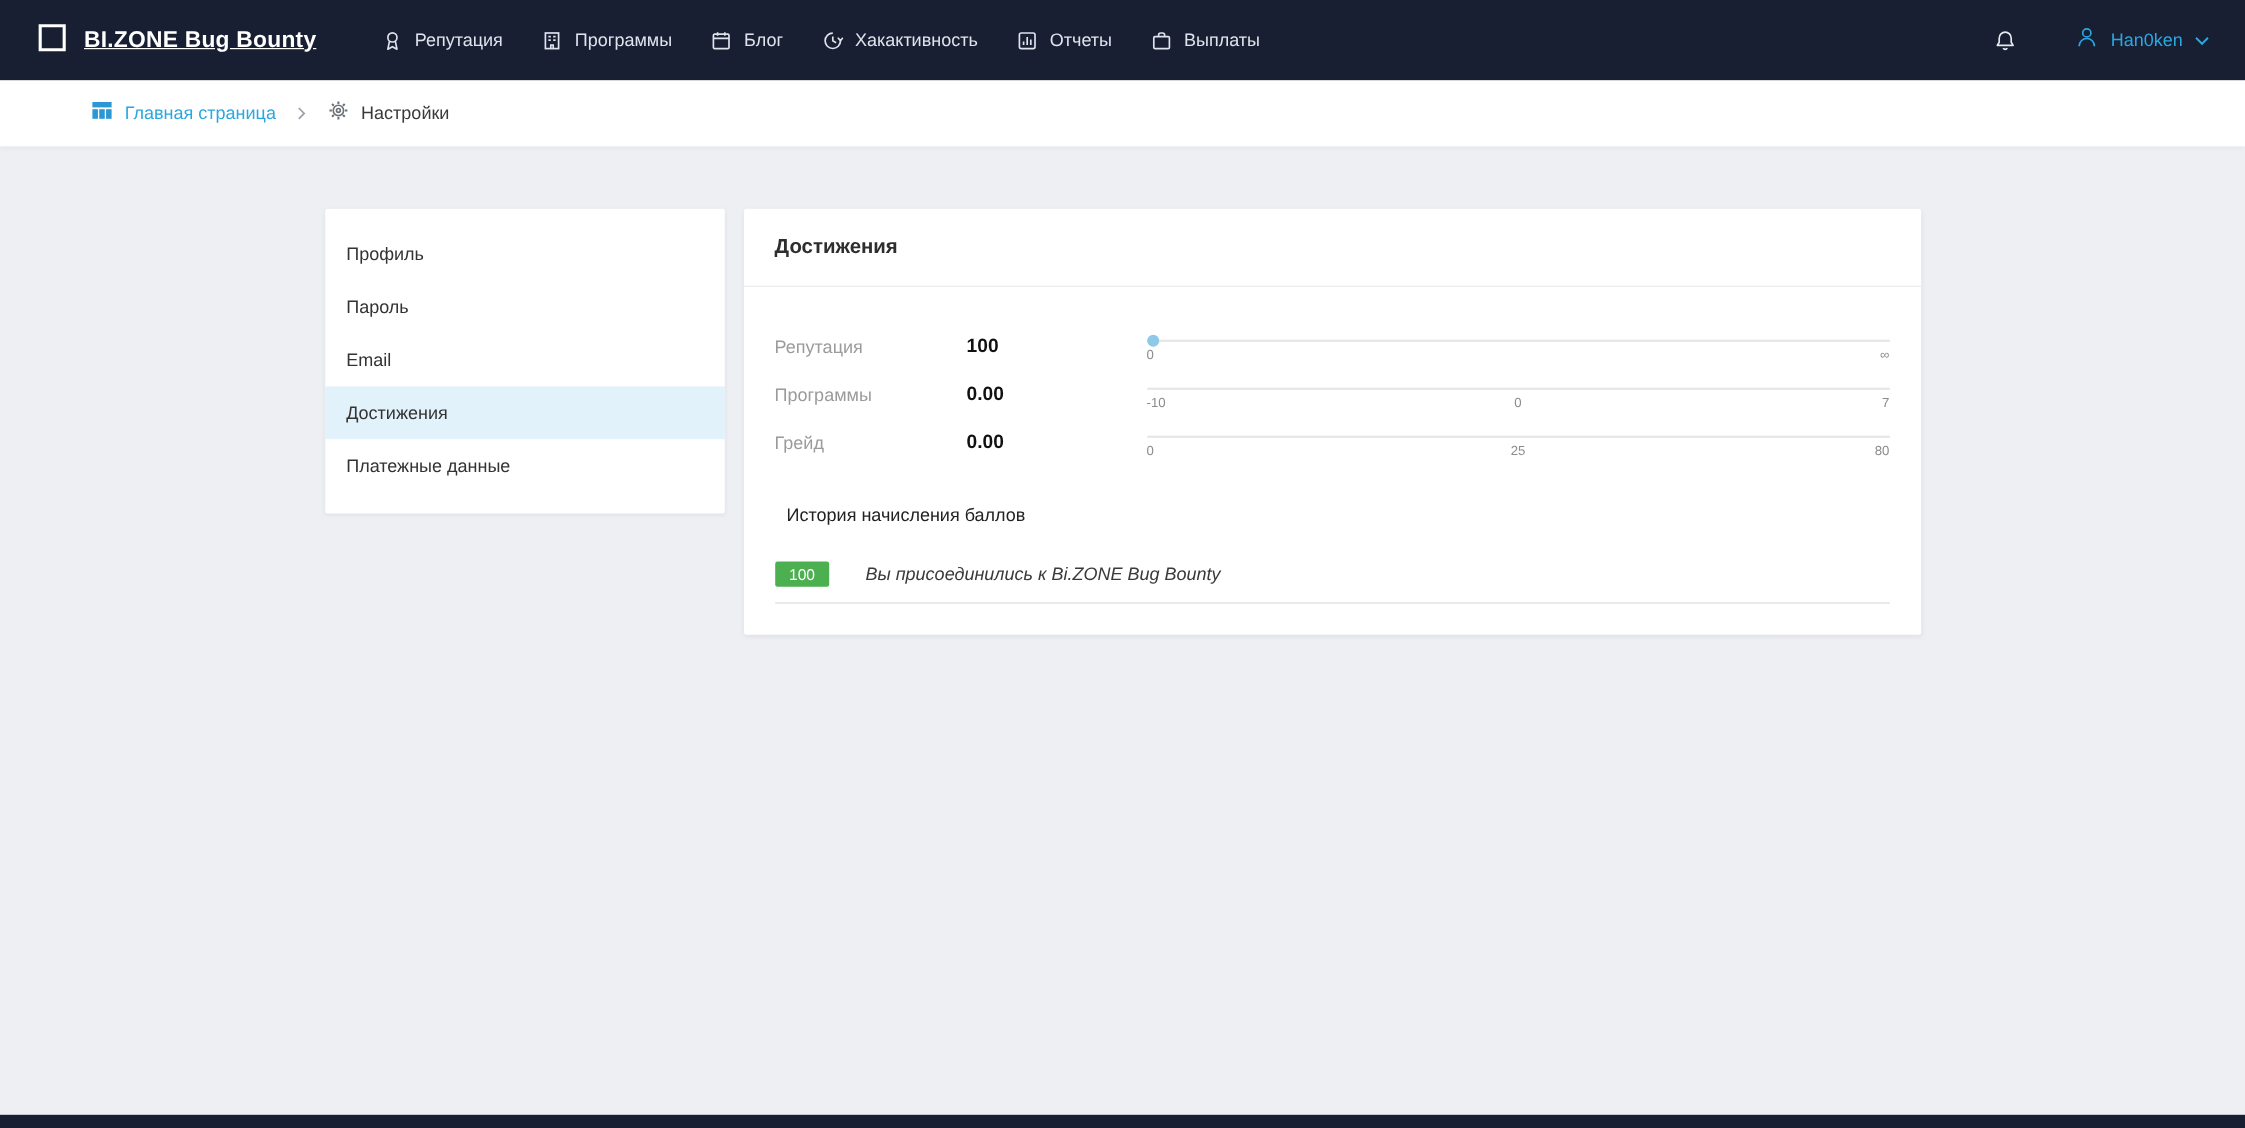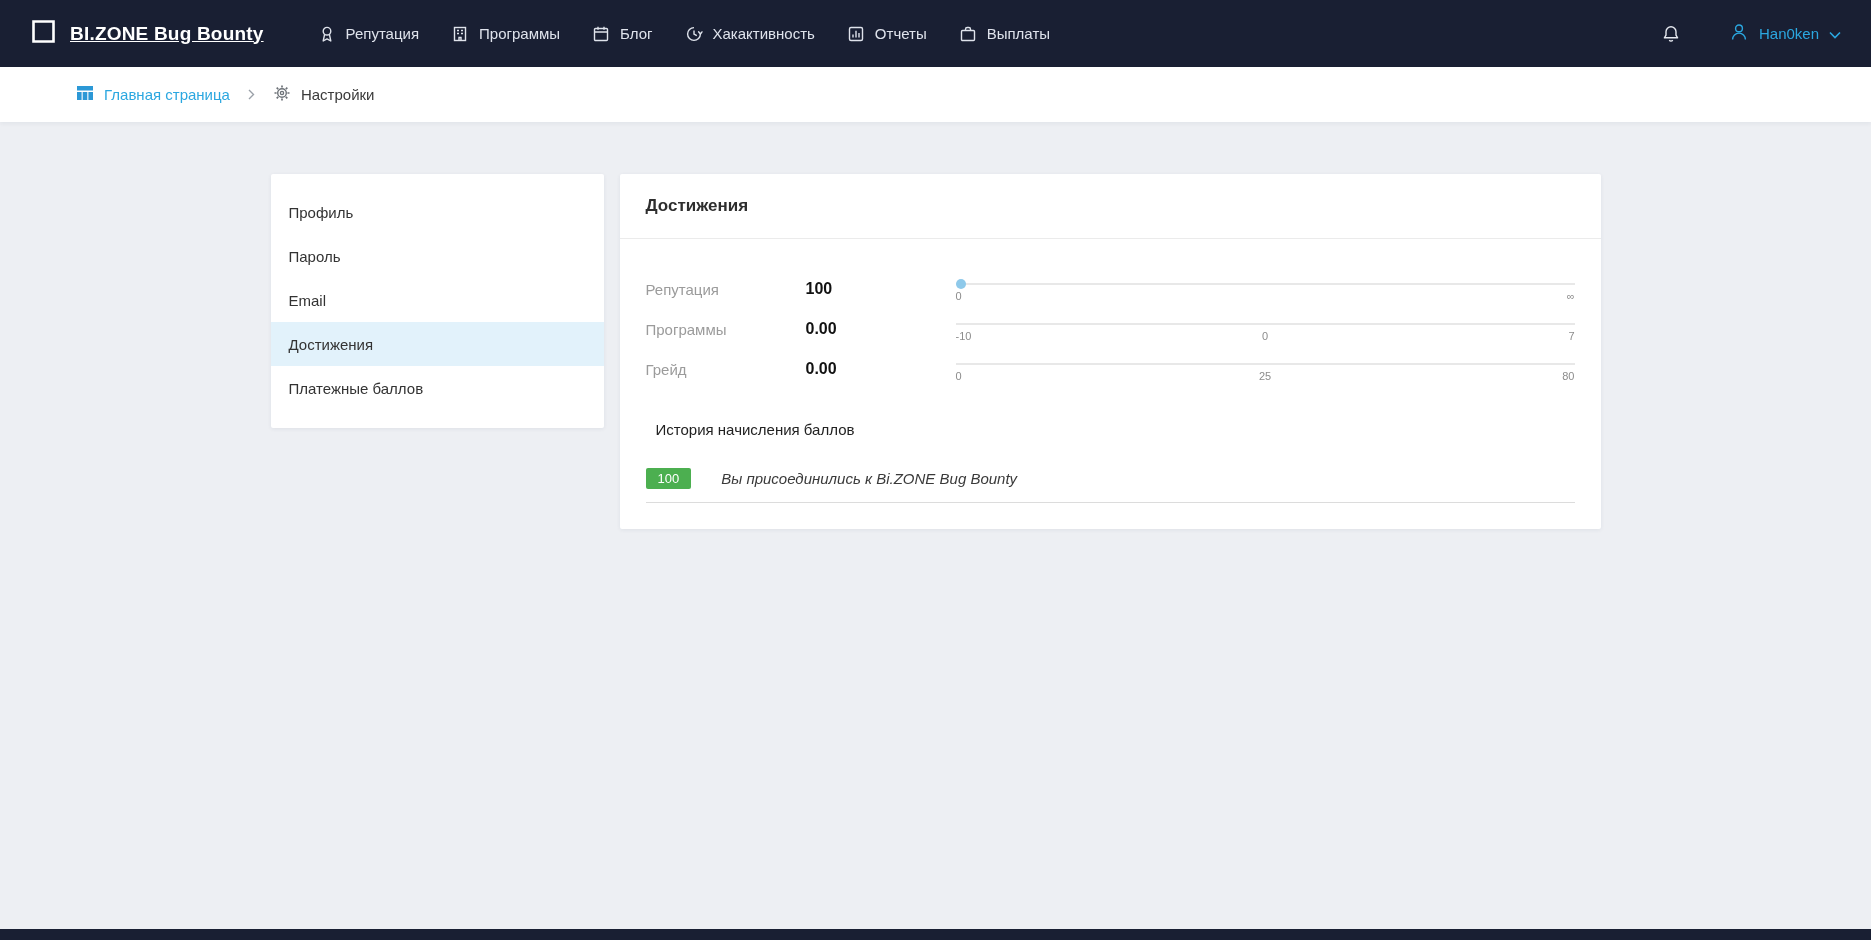--- a/index.html
+++ b/index.html
@@ -196,21 +196,21 @@
       <div class="sidebar-item">
           <span>Пароль</span>
         </div>
       <div class="sidebar-item">
           <span>Email</span>
         </div>
       <div class="sidebar-item active">
           <span>Достижения</span>
         </div>
       <div class="sidebar-item">
-          <span>Платежные баллов</span>
+          <span>Платежные данные</span>
         </div>
     </div>
 
     <div class="card main-card">
       <div class="main-header">Достижения</div>
 
       <div class="metrics">
 
         <div class="metric-row">
           <div class="metric-label">Репутация</div>

